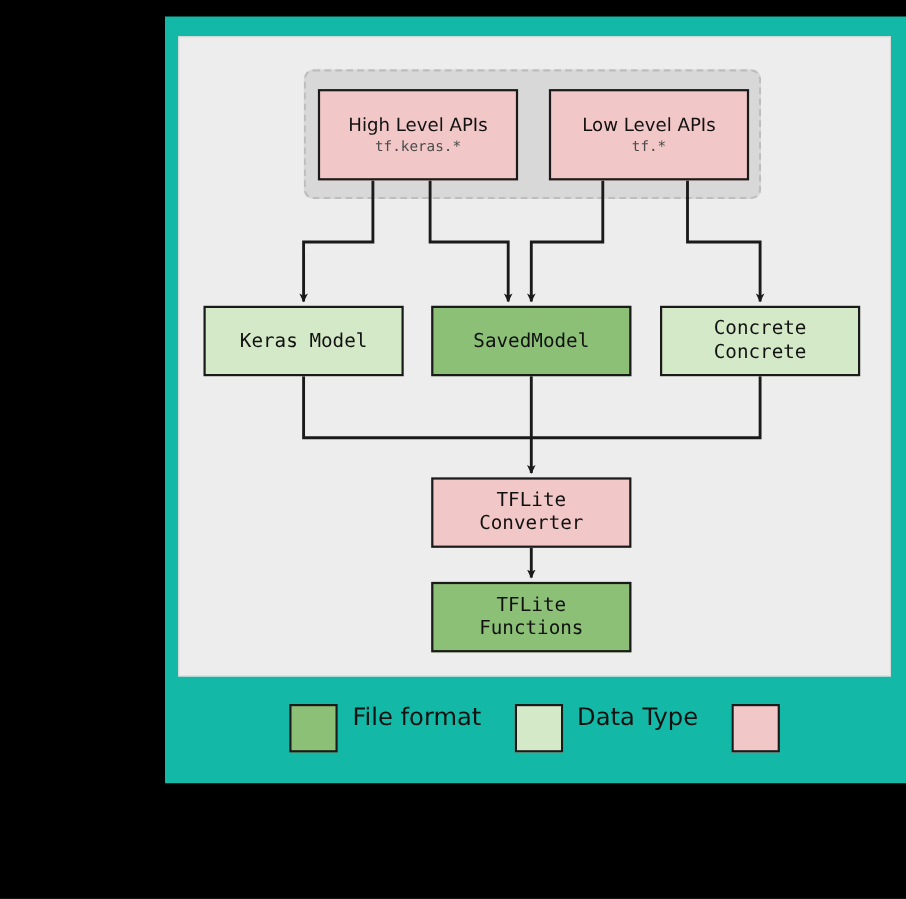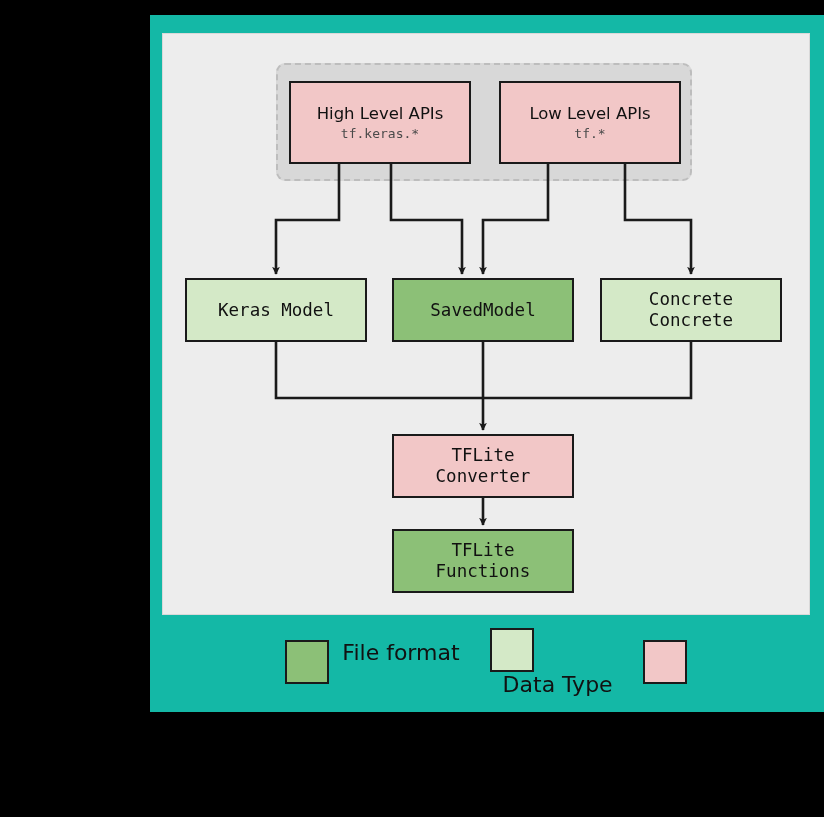--- a/index.html
+++ b/index.html
@@ -108,21 +108,21 @@
     top: 612px;
     width: 648px;
     height: 70px;
     display: flex;
     align-items: center;
     justify-content: center;
   }
   .legend-entry {
     display: flex;
   }
-  .legend-entry + .legend-entry { margin-left: 30px; flex-direction: column; }
+  .legend-entry + .legend-entry { margin-left: 30px; }
   .legend-swatch {
     width: 44px;
     height: 44px;
     border: 2.5px solid #1a1a1a;
     box-sizing: border-box;
     flex: none;
   }
   .legend-label {
     margin-left: 13px;
     font-family: "DejaVu Sans", sans-serif;

